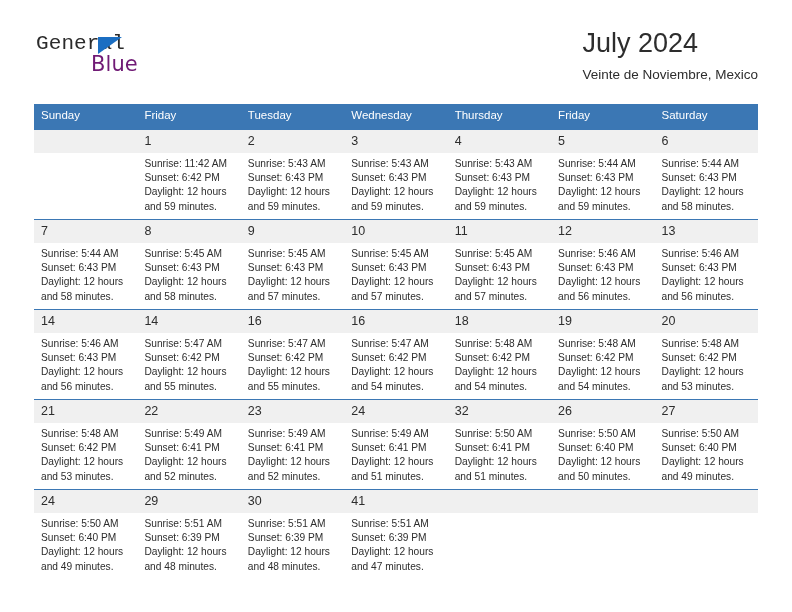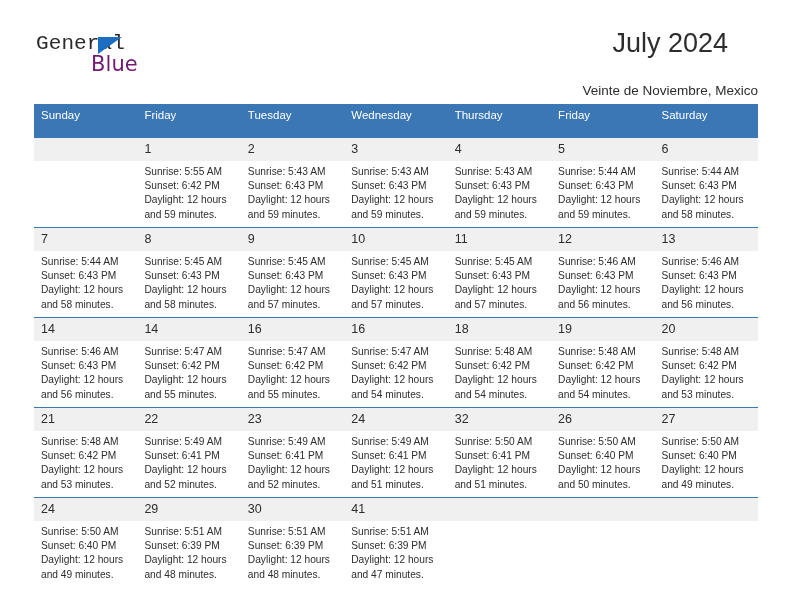--- a/index.html
+++ b/index.html
@@ -63,31 +63,31 @@
     letter-spacing: 0.1px;
     color: #701a75;
     font-family: "DejaVu Sans", sans-serif;
     font-weight: 400;
   }
 
   .title-block {
     position: absolute;
     right: 0;
     top: 0;
-    text-align: center;
+    text-align: left;
   }
   .cal-title {
     font-size: 27px;
     color: #2d2d2d;
     font-weight: 400;
     line-height: 34px;
     white-space: nowrap;
   }
   .cal-subtitle {
-    margin-top: 22px;
+    margin-top: 6px;
     font-size: 13.5px;
     color: #2d2d2d;
     font-weight: 400;
     line-height: 17px;
     white-space: nowrap;
   }
 
   
   .calendar {
     position: absolute;
@@ -96,21 +96,21 @@
     width: 724px;
     border-collapse: collapse;
     table-layout: fixed;
   }
   .calendar th {
     background: #3b77b4;
     color: #ffffff;
     font-size: 11.5px;
     font-weight: 400;
     text-align: left;
-    padding: 5px 0 17px 7px;
+    padding: 5px 0 9px 7px;
     height: 12px;
     border: none;
   }
   .calendar td {
     vertical-align: top;
     padding: 0;
     border: none;
     border-top: 1.5px solid #3b77b4;
     background: #ffffff;
     height: 89px;
@@ -175,21 +175,21 @@
             <div class="dayinfo">
               <div></div>
               <div></div>
               <div></div>
               <div></div>
             </div>
           </td>
           <td>
             <div class="daynum">1</div>
             <div class="dayinfo">
-              <div>Sunrise: 5:55 AM</div>
+              <div>Sunrise: 11:42 AM</div>
               <div>Sunset: 6:42 PM</div>
               <div>Daylight: 12 hours</div>
               <div>and 59 minutes.</div>
             </div>
           </td>
           <td>
             <div class="daynum">2</div>
             <div class="dayinfo">
               <div>Sunrise: 5:43 AM</div>
               <div>Sunset: 6:43 PM</div>

